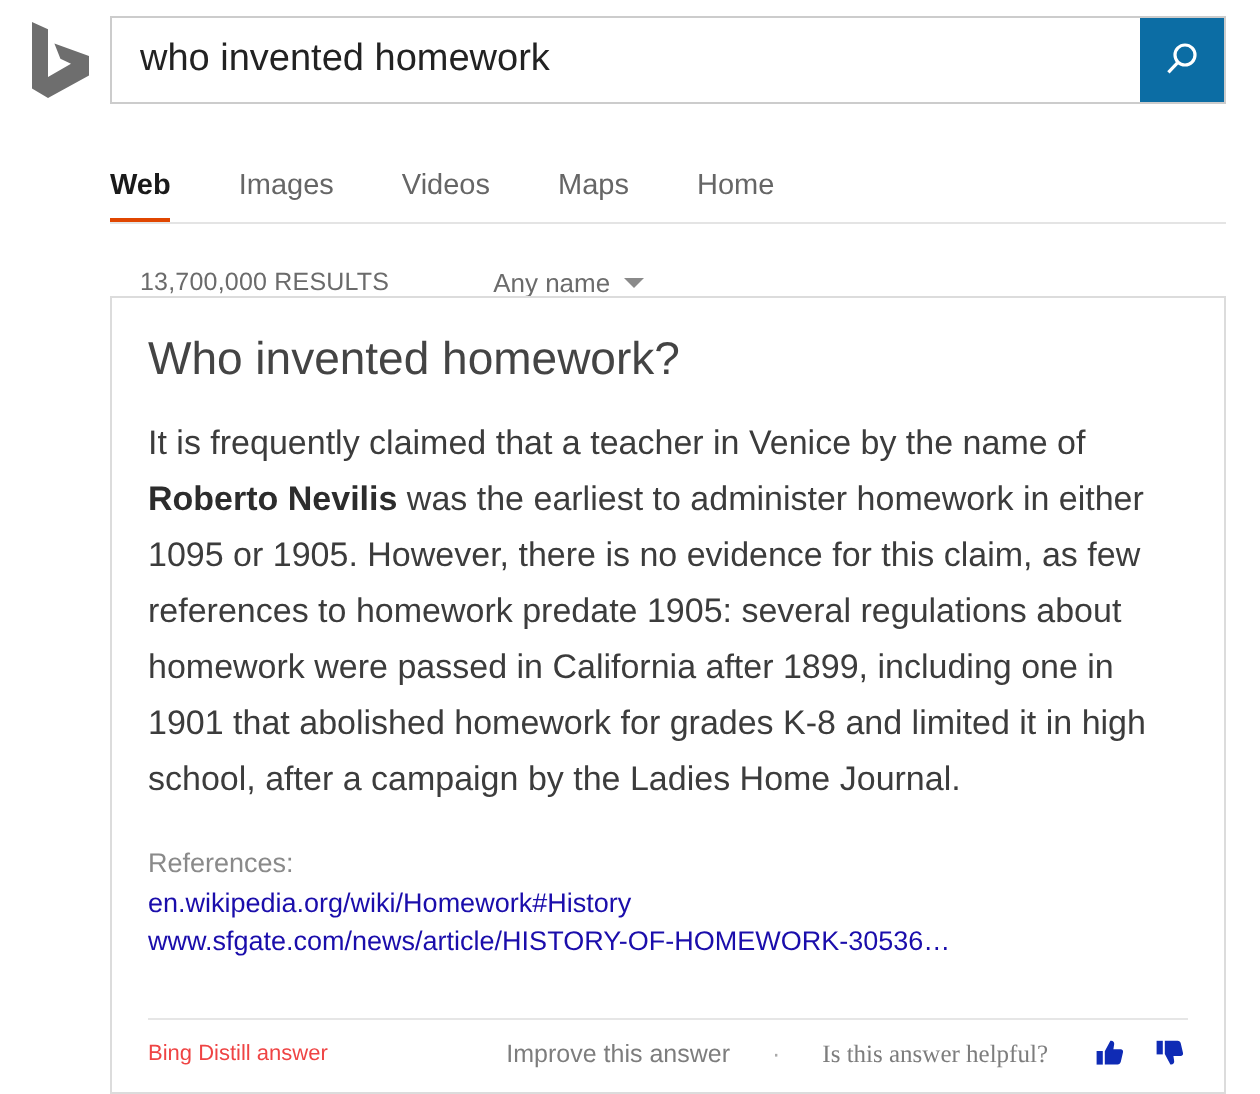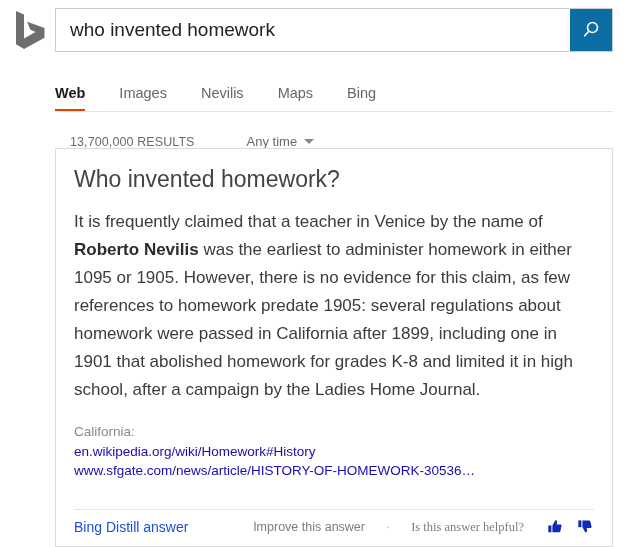--- a/index.html
+++ b/index.html
@@ -103,21 +103,20 @@
     width: 558px;
     height: 1px;
     background: #e4e4e4;
   }
 
   
   .results-bar {
     position: absolute;
     left: 70px; top: 134px;
     display: flex;
-    align-items: center;
   }
   .results-count {
     font-size: 12.5px;
     color: #6b6b6b;
     letter-spacing: 0.1px;
   }
   .time-filter {
     margin-left: 52px;
     font-size: 13px;
     color: #6b6b6b;
@@ -191,22 +190,22 @@
   .card-footer {
     position: absolute;
     left: 18px; right: 18px;
     bottom: 8px;
     height: 22px;
     display: flex;
     align-items: center;
     justify-content: space-between;
   }
   .footer-left {
-    font-size: 14px;
-    color: #1d4ed8;
+    font-size: 11px;
+    color: #ef4444;
   }
   .footer-right {
     display: flex;
     align-items: center;
     font-size: 12.5px;
     color: #7d7d7d;
     gap: 12px;
   }
   .footer-link {
     color: #7d7d7d;
@@ -253,50 +252,50 @@
   </div>
 
   <div class="nav">
     <div class="nav-item active">
       <span>Web</span>
     </div>
     <div class="nav-item">
       <span>Images</span>
     </div>
     <div class="nav-item">
-      <span>Nevilis</span>
+      <span>Videos</span>
     </div>
     <div class="nav-item">
       <span>Maps</span>
     </div>
     <div class="nav-item">
-      <span>Bing</span>
+      <span>Home</span>
     </div>
   </div>
   <div class="nav-rule"></div>
 
   <div class="results-bar">
     <span class="results-count">13,700,000 RESULTS</span>
     <span class="time-filter">
-      <span>Any time</span>
+      <span>Any name</span>
       <span class="caret"></span>
     </span>
   </div>
 
   <div class="card">
     <div class="card-inner">
 
       <h1 class="card-title">Who invented homework?</h1>
 
       <p class="card-body">
         <span>It is frequently claimed that a teacher in Venice by the name of </span><b>Roberto Nevilis</b><span> was the earliest to administer homework in either 1095 or 1905. However, there is no evidence for this claim, as few references to homework predate 1905: several regulations about homework were passed in California after 1899, including one in 1901 that abolished homework for grades K-8 and limited it in high school, after a campaign by the Ladies Home Journal.</span>
       </p>
 
       <div class="refs">
-        <div class="refs-label">California:</div>
+        <div class="refs-label">References:</div>
         <a class="ref-link" href="#">en.wikipedia.org/wiki/Homework#History</a>
         <a class="ref-link" href="#">www.sfgate.com/news/article/HISTORY-OF-HOMEWORK-30536…</a>
       </div>
     </div>
 
     <div class="card-footer-rule"></div>
 
     <div class="card-footer">
       <span class="footer-left">Bing Distill answer</span>
       <span class="footer-right">

